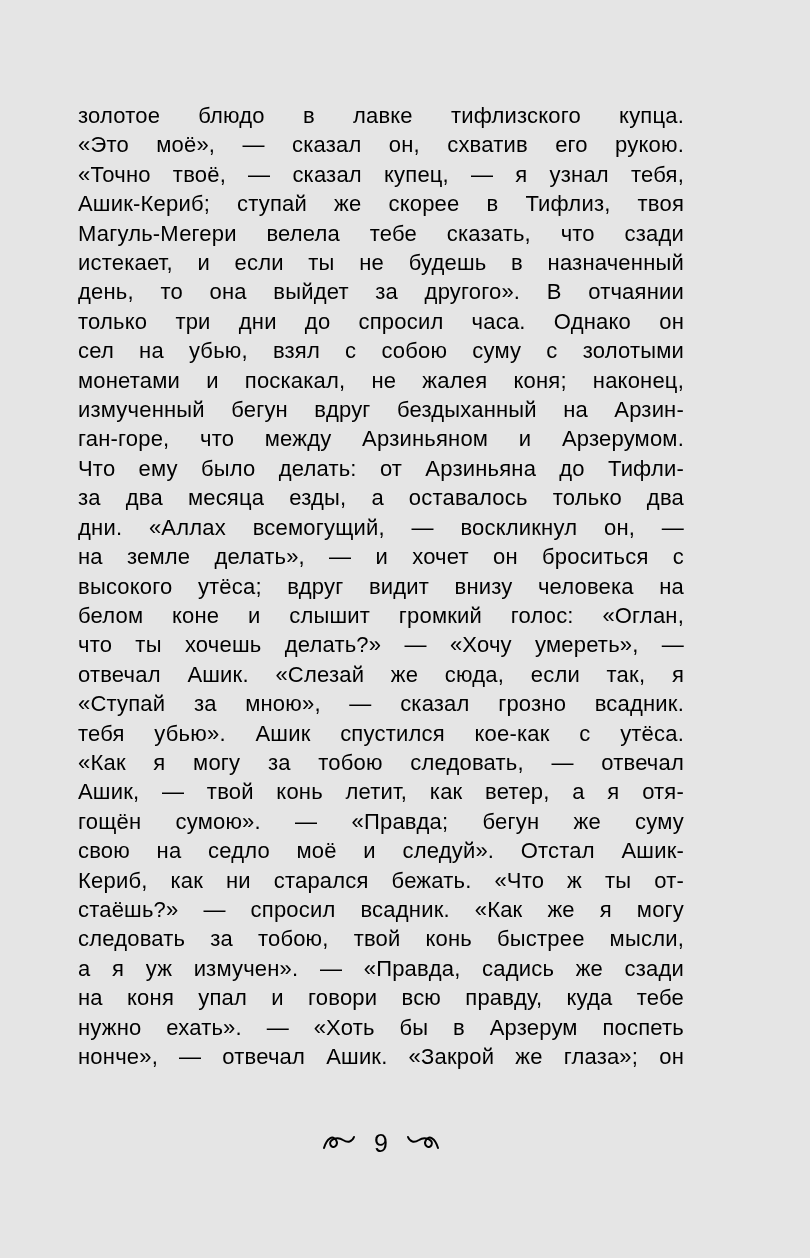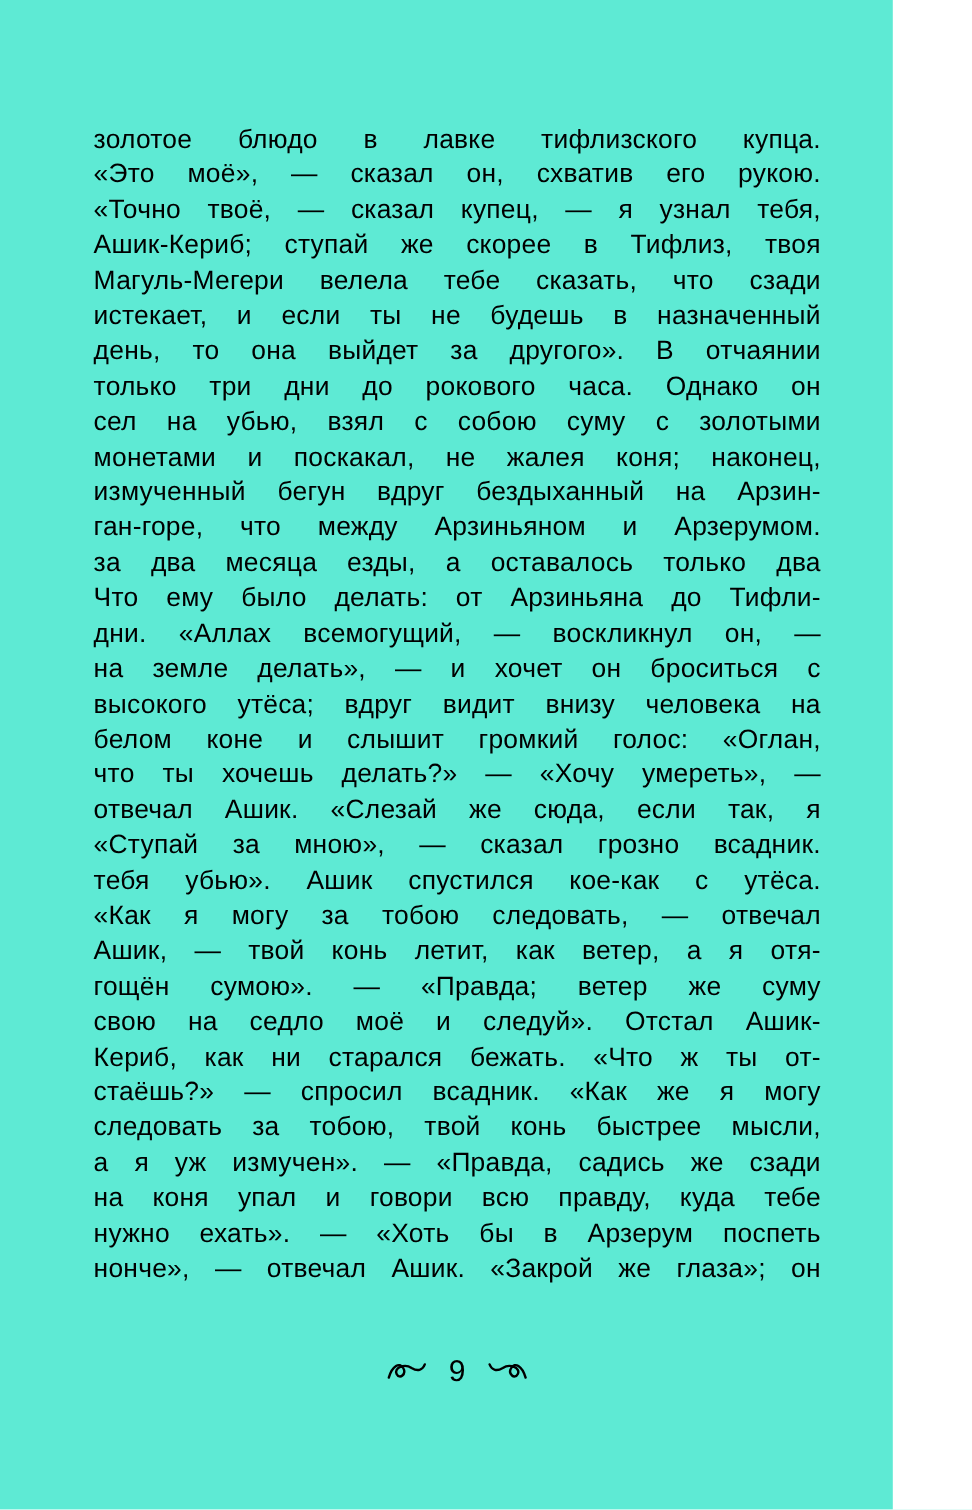--- a/index.html
+++ b/index.html
@@ -8,23 +8,23 @@
     background: #ffffff;
   }
   body {
     width: 810px;
     height: 1258px;
     font-family: "Liberation Sans", sans-serif;
     color: #000000;
   }
   .book-page {
     position: relative;
-    width: 744px;
+    width: 810px;
     height: 1258px;
-    background: #5eead4;
+    background: #e5e5e5;
     overflow: hidden;
   }
   .text-block {
     position: absolute;
     left: 78px;
     top: 101px;
     width: 606px;
   }
   .line {
     font-size: 22px;
@@ -67,38 +67,38 @@
 
 <div class="book-page">
   <div class="text-block" id="text-block">
       <div class="line">золотое блюдо в лавке тифлизского купца.</div>
       <div class="line">«Это моё», — сказал он, схватив его рукою.</div>
       <div class="line">«Точно твоё, — сказал купец, — я узнал тебя,</div>
       <div class="line">Ашик-Кериб; ступай же скорее в Тифлиз, твоя</div>
       <div class="line">Магуль-Мегери велела тебе сказать, что сзади</div>
       <div class="line">истекает, и если ты не будешь в назначенный</div>
       <div class="line">день, то она выйдет за другого». В отчаянии</div>
-      <div class="line">только три дни до рокового часа. Однако он</div>
+      <div class="line">только три дни до спросил часа. Однако он</div>
       <div class="line">сел на убью, взял с собою суму с золотыми</div>
       <div class="line">монетами и поскакал, не жалея коня; наконец,</div>
       <div class="line">измученный бегун вдруг бездыханный на Арзин-</div>
       <div class="line">ган-горе, что между Арзиньяном и Арзерумом.</div>
+      <div class="line">Что ему было делать: от Арзиньяна до Тифли-</div>
       <div class="line">за два месяца езды, а оставалось только два</div>
-      <div class="line">Что ему было делать: от Арзиньяна до Тифли-</div>
       <div class="line">дни. «Аллах всемогущий, — воскликнул он, —</div>
       <div class="line">на земле делать», — и хочет он броситься с</div>
       <div class="line">высокого утёса; вдруг видит внизу человека на</div>
       <div class="line">белом коне и слышит громкий голос: «Оглан,</div>
       <div class="line">что ты хочешь делать?» — «Хочу умереть», —</div>
       <div class="line">отвечал Ашик. «Слезай же сюда, если так, я</div>
       <div class="line">«Ступай за мною», — сказал грозно всадник.</div>
       <div class="line">тебя убью». Ашик спустился кое-как с утёса.</div>
       <div class="line">«Как я могу за тобою следовать, — отвечал</div>
       <div class="line">Ашик, — твой конь летит, как ветер, а я отя-</div>
-      <div class="line">гощён сумою». — «Правда; ветер же суму</div>
+      <div class="line">гощён сумою». — «Правда; бегун же суму</div>
       <div class="line">свою на седло моё и следуй». Отстал Ашик-</div>
       <div class="line">Кериб, как ни старался бежать. «Что ж ты от-</div>
       <div class="line">стаёшь?» — спросил всадник. «Как же я могу</div>
       <div class="line">следовать за тобою, твой конь быстрее мысли,</div>
       <div class="line">а я уж измучен». — «Правда, садись же сзади</div>
       <div class="line">на коня упал и говори всю правду, куда тебе</div>
       <div class="line">нужно ехать». — «Хоть бы в Арзерум поспеть</div>
       <div class="line">нонче», — отвечал Ашик. «Закрой же глаза»; он</div>
     </div>
   <div class="footer">

